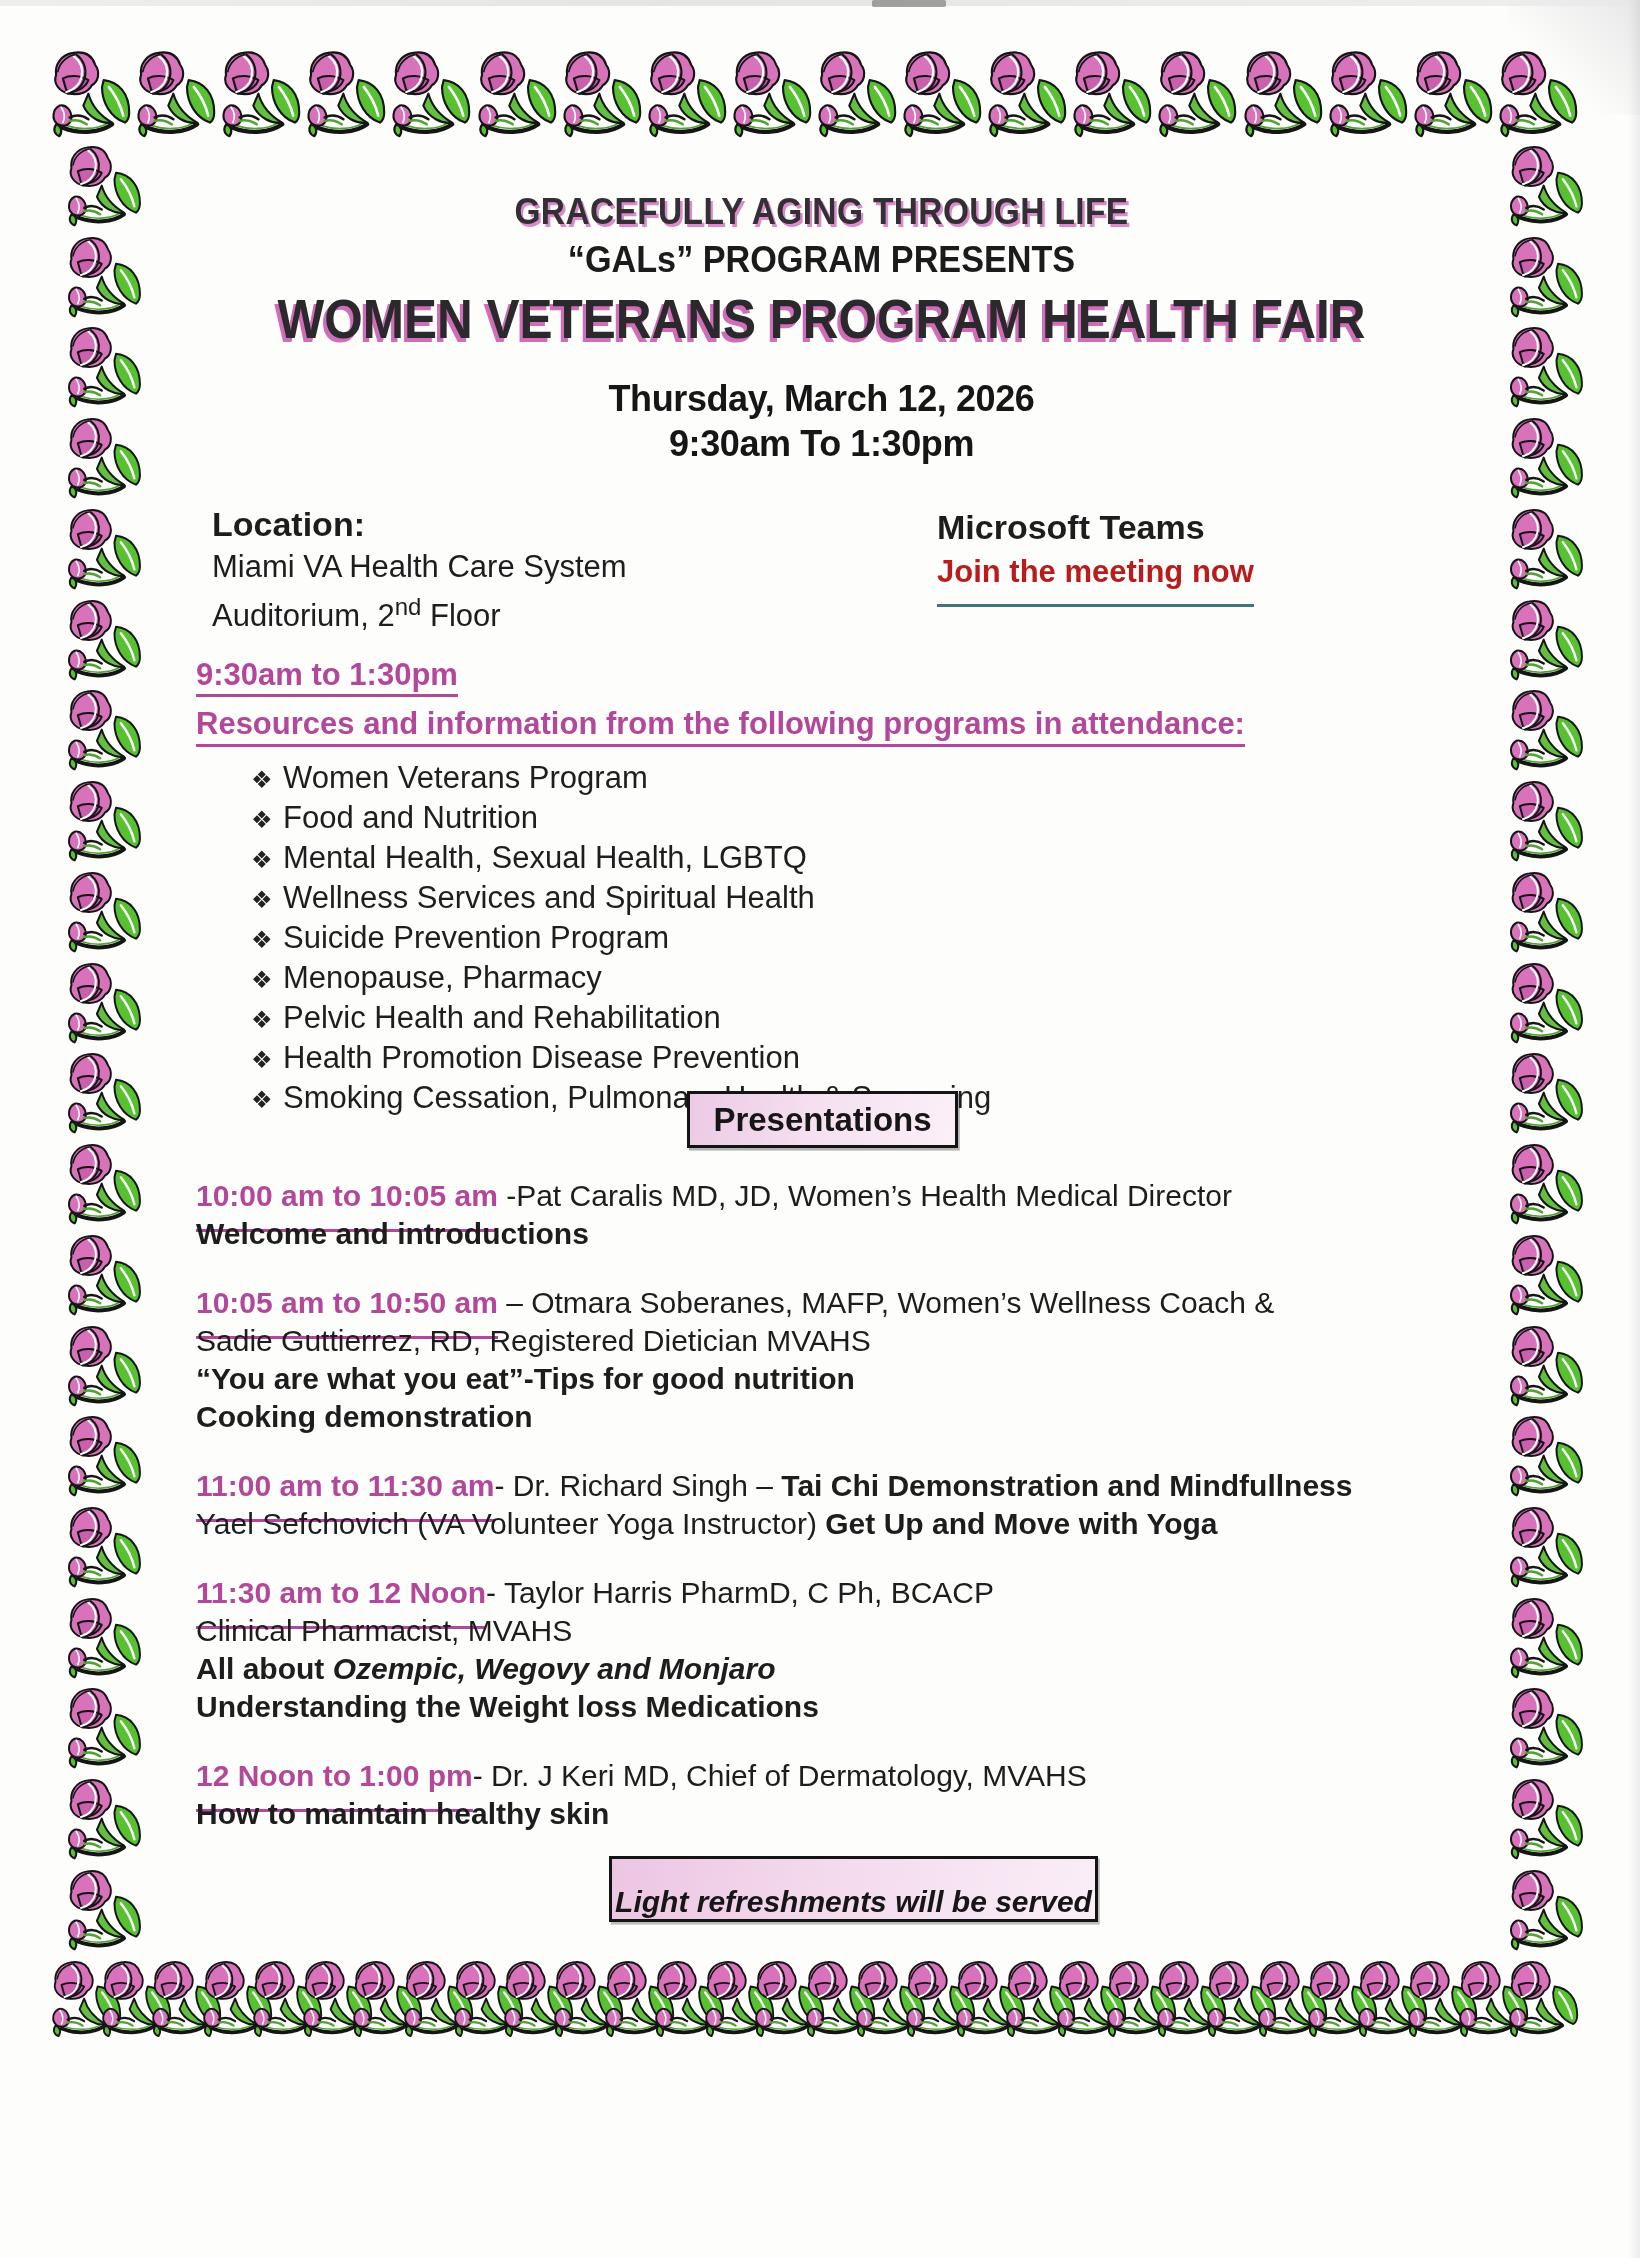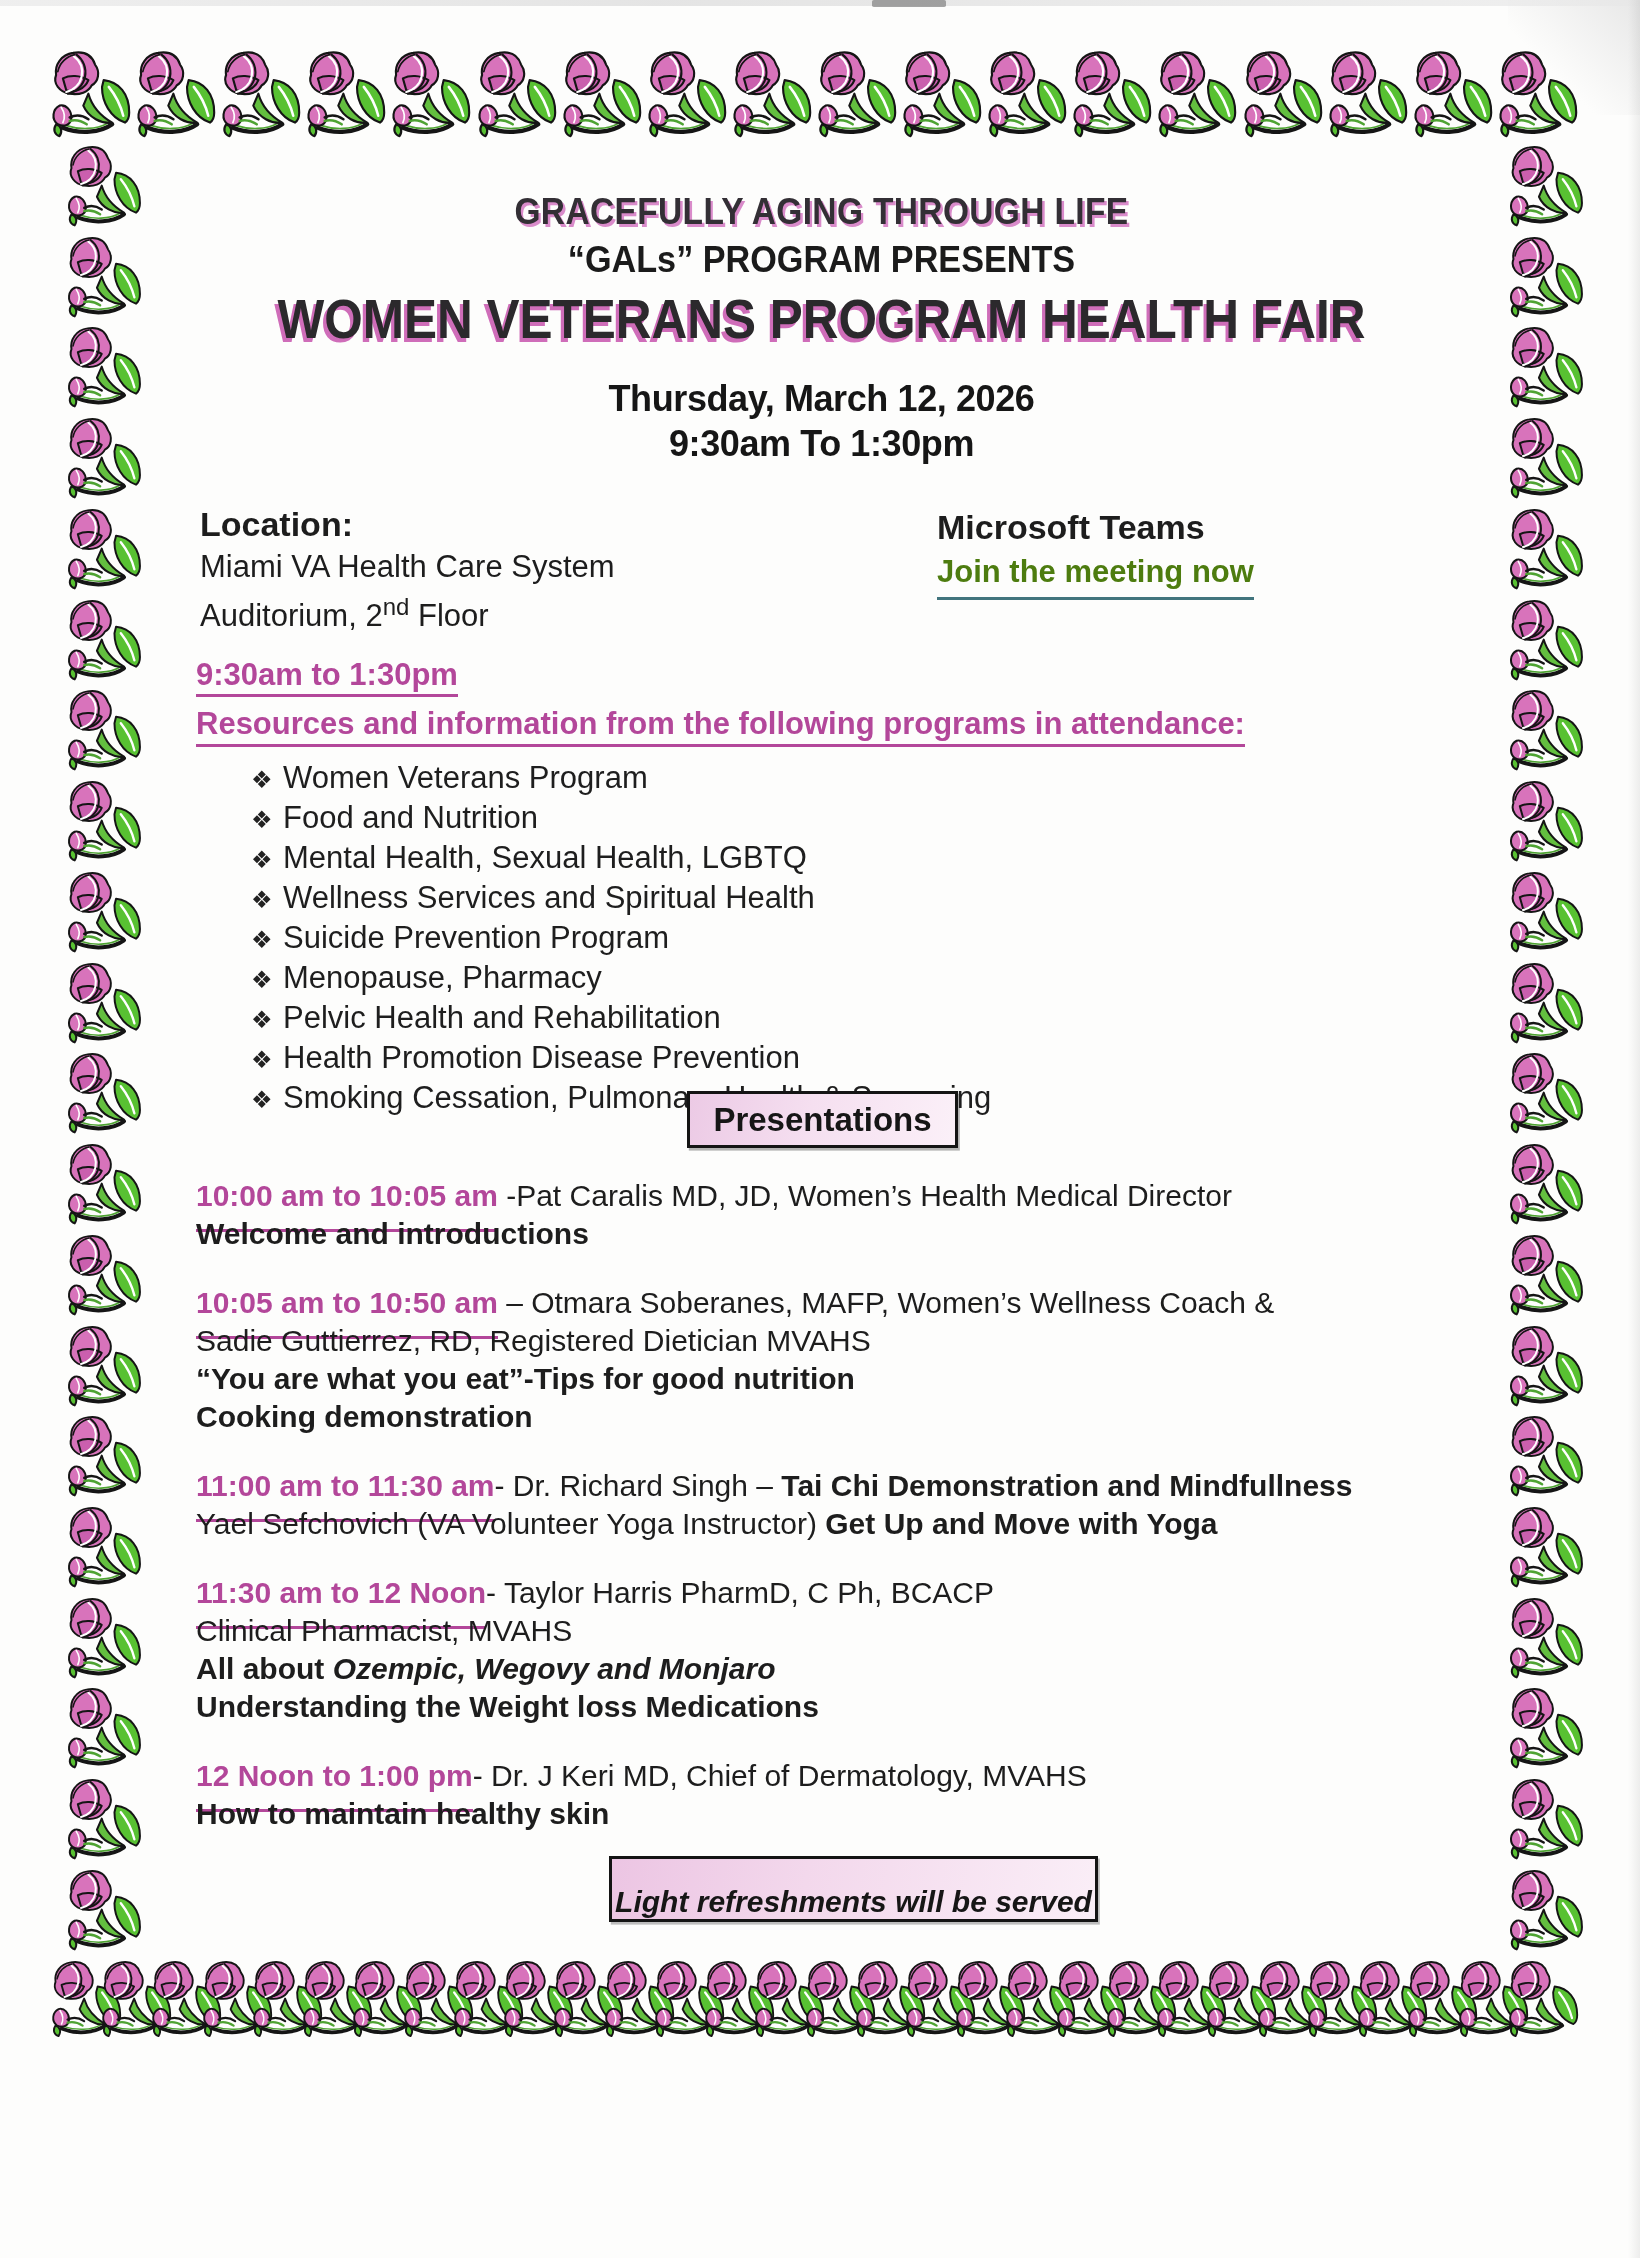--- a/index.html
+++ b/index.html
@@ -37,28 +37,28 @@
       transform:scaleX(.93);transform-origin:center;
       text-shadow:2.6px 2.6px 0 #d98bca;}
   .t2{font-size:36px;font-weight:bold;color:#1b1b1b;margin-top:8px;
       transform:scaleX(.95);transform-origin:center;}
   .t3{font-size:55px;font-weight:bold;color:#2b292c;margin-top:8.8px;letter-spacing:0;
       transform:scaleX(.90);transform-origin:center;
       text-shadow:-3.5px 3.5px 0 #cf6db9;}
   .t-date{font-size:36px;font-weight:bold;color:#161616;margin-top:28px;letter-spacing:-0.4px;}
   .t-time{font-size:36px;font-weight:bold;color:#161616;margin-top:4.4px;letter-spacing:-0.4px;}
   
-  .location{position:absolute;left:200px;top:501px;}
+  .location{position:absolute;left:212px;top:501px;}
   .loc-label{font-size:34px;font-weight:bold;line-height:46px;}
   .loc-line{font-size:31px;line-height:40px;}
   .loc-line sup{font-size:24px;}
   .teams{position:absolute;left:937px;top:505px;}
   .teams-label{font-size:34px;font-weight:bold;line-height:44px;}
-  .teams-link{display:inline-block;margin-top:5.3px;font-size:31px;font-weight:bold;color:#4d7c0f;
-      border-bottom:3.5px solid #41747d;padding-bottom:7px;cursor:pointer;}
+  .teams-link{display:inline-block;margin-top:5.3px;font-size:31px;font-weight:bold;color:#b91c1c;
+      border-bottom:3.5px solid #41747d;padding-bottom:14px;cursor:pointer;}
   
   .resources{position:absolute;left:196px;top:657px;width:1262px;}
   .pink-head{display:inline-block;font-size:31px;font-weight:bold;color:#b3479a;
       border-bottom:3.5px solid #b3479a;padding-bottom:1.8px;line-height:1.15;}
   .res-h2{margin-top:8.8px;}
   .res-list{margin-top:12.4px;}
   .res-item{display:flex;align-items:baseline;font-size:31px;line-height:38px;color:#1e1e1e;}
   .res-item .bullet{width:32px;margin-left:55px;font-size:24px;color:#222;flex:0 0 auto;}
   
   .pres-box{position:absolute;left:687px;top:1091px;width:265px;height:51px;

